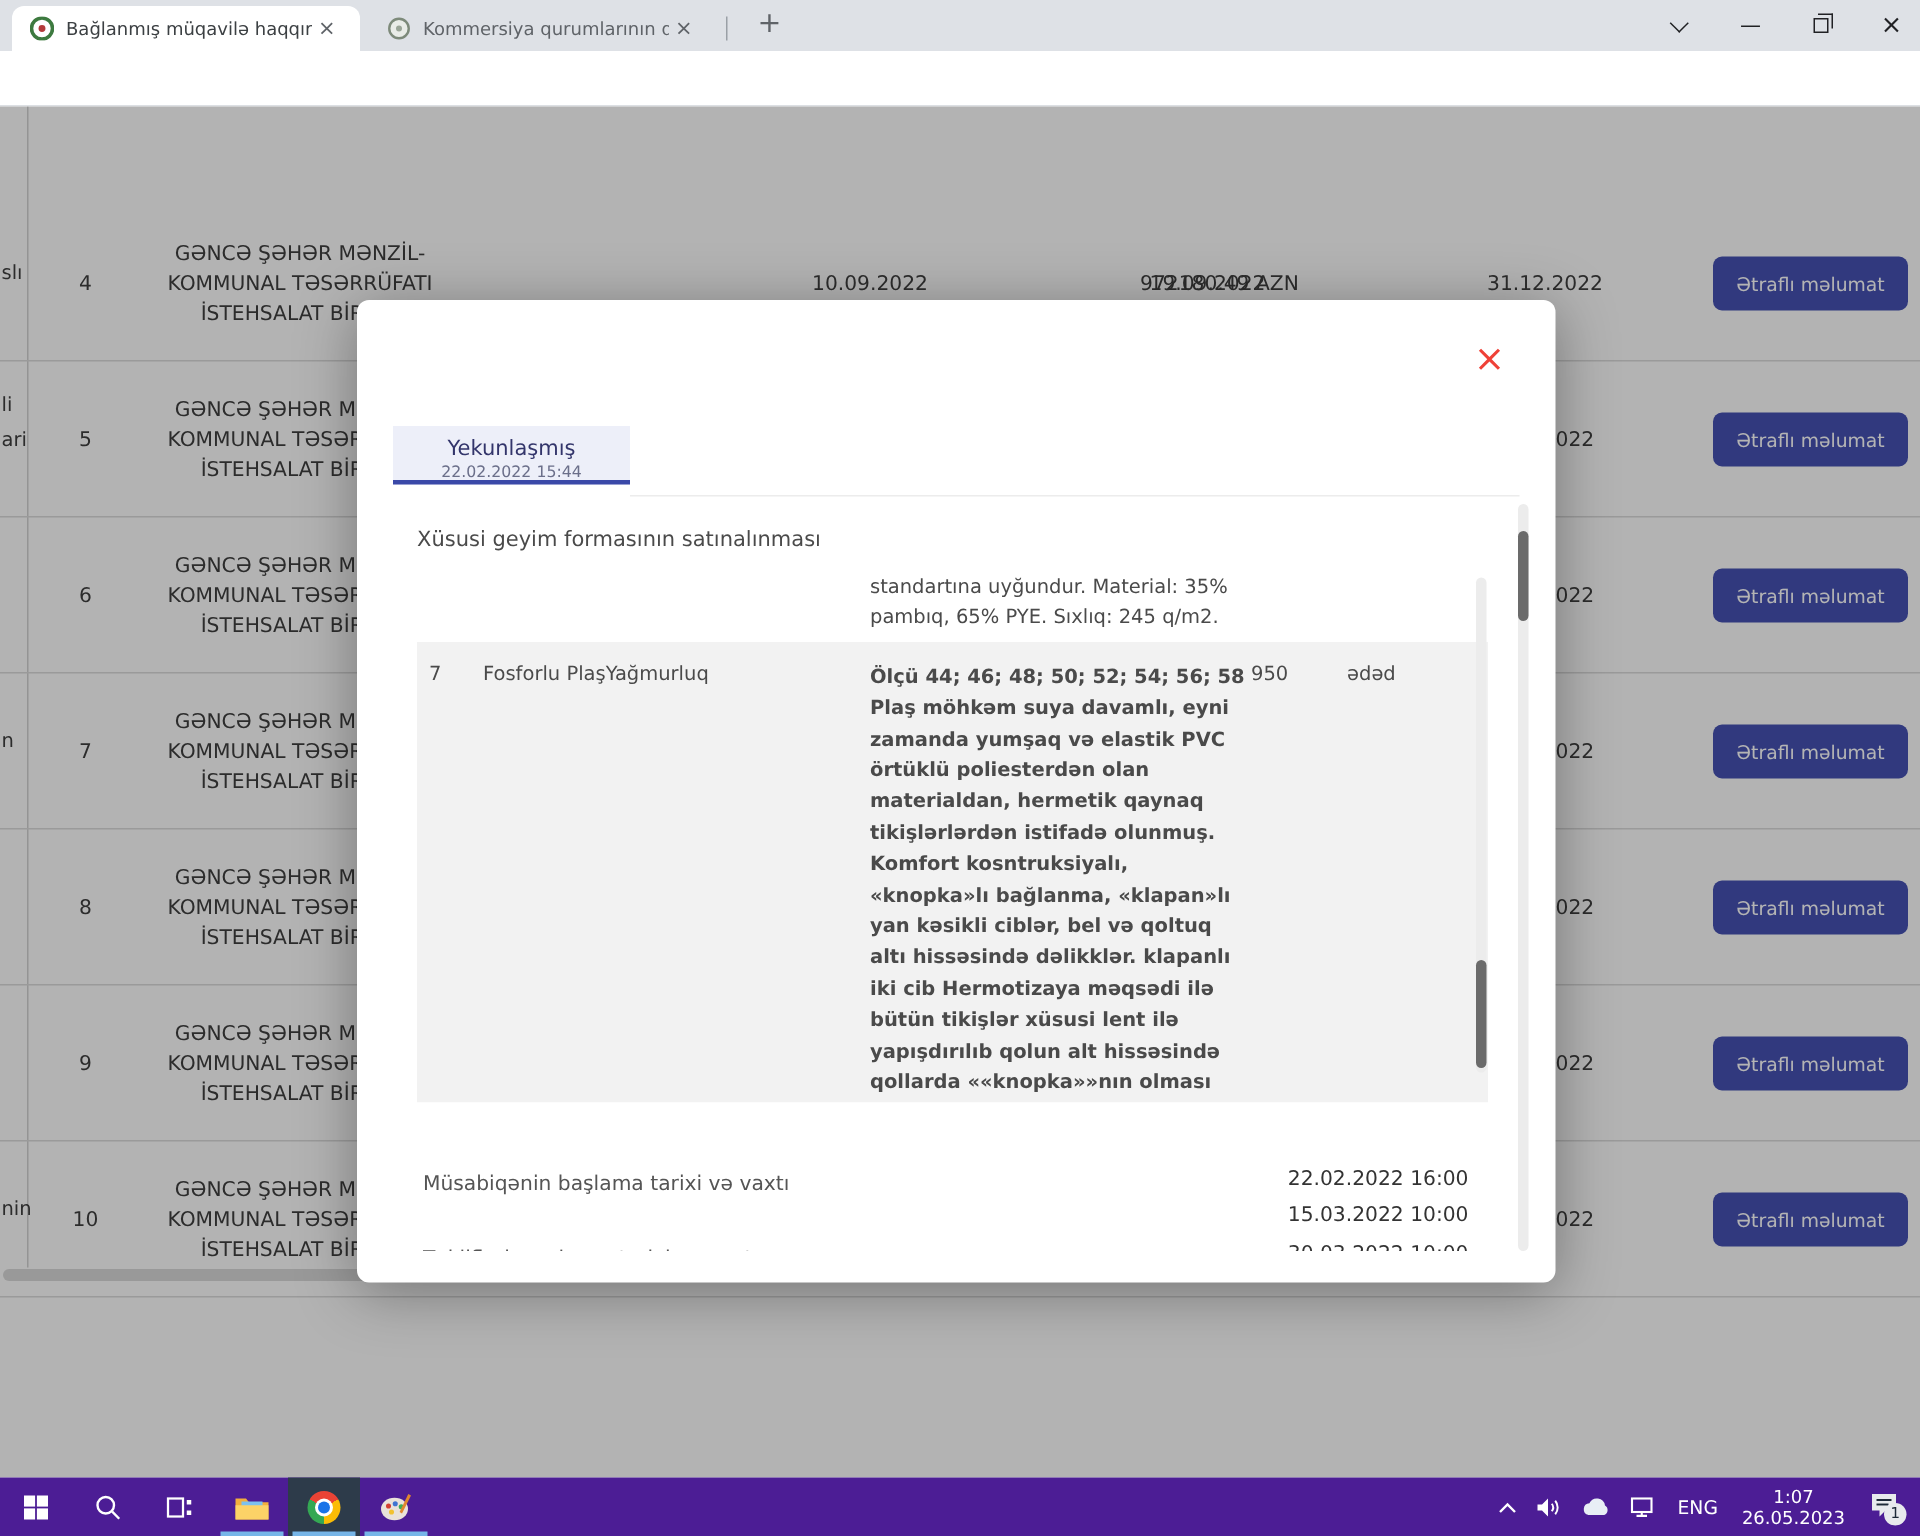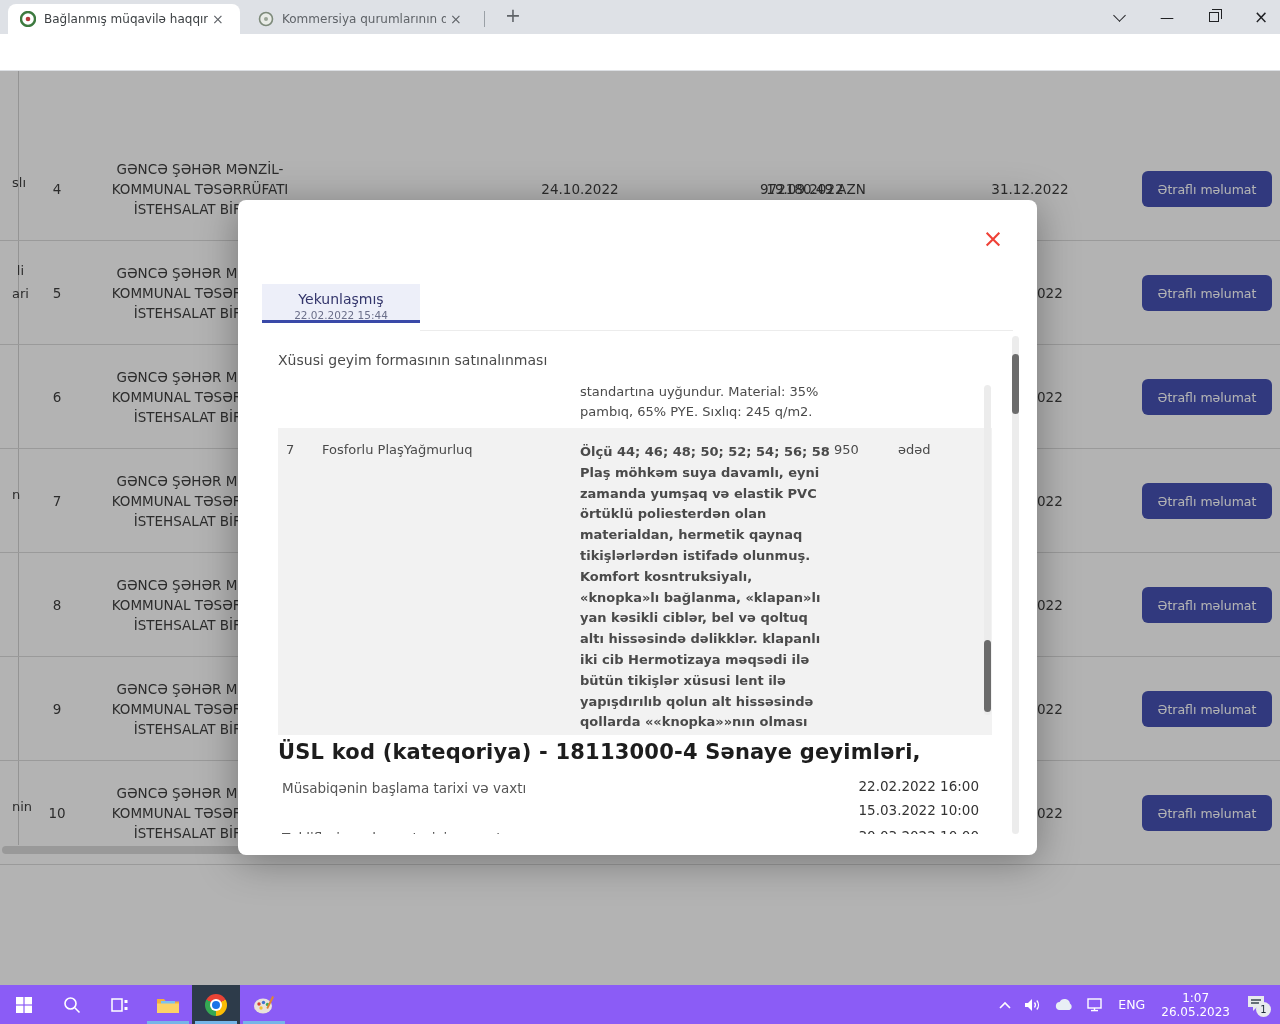--- a/index.html
+++ b/index.html
@@ -45,21 +45,21 @@
   .avatar { position:absolute; left:1214px; top:39px; width:27px; height:27px; border-radius:50%; background:#dadce0; overflow:hidden; }
   .avatar .head { position:absolute; left:9px; top:5px; width:9px; height:9px; border-radius:50%; background:#5f6368; }
   .avatar .body { position:absolute; left:5px; top:16px; width:17px; height:12px; border-radius:8px 8px 0 0; background:#5f6368; }
   .kebab-ic { position:absolute; left:1255px; top:41px; font-size:15px; color:#54575b; }
 
   
   #page { position:absolute; left:0; top:71px; width:1280px; height:914px; background:#fdfdfd; }
   .vline { position:absolute; left:18px; top:0; width:1px; height:774px; background:#cfcfcf; }
   .trow { position:absolute; left:0; width:1280px; height:104px; border-bottom:1px solid #d8d8d8; color:#303030; }
   .trow:last-of-type { border-bottom:2px solid #a9a9a9; }
-  .frag { position:absolute; left:12px; top:34px; font-size:13px; white-space:pre-line; line-height:23px;text-align:center; }
+  .frag { position:absolute; left:1px; top:34px; font-size:13px; white-space:pre-line; line-height:23px; }
   .rnum { position:absolute; left:22px; top:44px; width:70px; text-align:center; font-size:13.5px; }
   .org { position:absolute; left:104px; top:22px; width:192px; text-align:center; font-size:13.5px; line-height:20px; }
   .amount { position:absolute; left:760px; top:44px; font-size:13.5px; }
   .d1 { position:absolute; left:520px; top:44px; width:120px; text-align:center; font-size:13.5px; }
   .d2 { position:absolute; left:745px; top:44px; width:120px; text-align:center; font-size:13.5px; }
   .d3 { position:absolute; left:970px; top:44px; width:120px; text-align:center; font-size:13.5px; }
   .dfrag { position:absolute; left:1037px; top:44px; font-size:13.5px;text-align:center; }
   .detail-btn { position:absolute; left:1142px; top:34px; width:130px; height:36px; border:none; border-radius:6px; background:#3744ad; color:#fff; font-size:12.5px; font-family:inherit; }
   .hscroll { position:absolute; left:2px; top:775px; width:572px; height:8px; border-radius:4px; background:#d6d6d6; }
   #overlay { position:absolute; left:0; top:71px; width:1280px; height:914px; background:rgba(38,38,38,0.345); z-index:5; }
@@ -87,21 +87,21 @@
   .sb-inner .sb-thumb { top:255px; height:72px; }
   .sb-outer { left:774px; top:136px; height:498px; }
   .sb-outer .sb-thumb { top:18px; height:60px; }
   .m-code { position:absolute; left:40px; top:540px; font-size:21px; color:#1d1d1d; font-weight:600; letter-spacing:0.2px; }
   .m-meta { position:absolute; left:44px; top:578px; width:697px; height:56px; overflow:hidden; }
   .m-meta .mrow { position:absolute; left:0; width:697px; }
   .m-meta .mlabel { font-size:13.5px; color:#555; }
   .m-meta .mvalue { position:absolute; right:0; top:0; font-size:13.5px; color:#333; }
 
   
-  #taskbar { position:absolute; left:0; top:985px; width:1280px; height:39px; background:#8b5cf6; z-index:20;padding-left:48px; }
+  #taskbar { position:absolute; left:0; top:985px; width:1280px; height:39px; background:#4c1d95; z-index:20;padding-left:48px; }
   .slot { position:absolute; top:0; width:48px; height:39px; display:flex; align-items:center; justify-content:center; }
   .slot.active-app { background:#2d3b4a; }
   .underline { position:absolute; bottom:0; left:3px; width:42px; height:3px; background:#76b5e8; }
   .chrome-logo { width:22px; height:22px; border-radius:50%; background:conic-gradient(from 60deg,#fbbc05 0 120deg,#34a853 0 240deg,#ea4335 0 360deg); position:relative; }
   .chrome-logo:before { content:""; position:absolute; left:5px; top:5px; width:12px; height:12px; border-radius:50%; background:#fff; }
   .chrome-logo:after { content:""; position:absolute; left:7px; top:7px; width:8px; height:8px; border-radius:50%; background:#1a73e8; }
   .tray { position:absolute; top:0; height:39px; display:flex; align-items:center; }
   .tray-ic { margin:0 6px; }
   .eng { color:#fff; font-size:12.5px; margin:0 8px; }
   .clock { color:#fff; font-size:12px; text-align:center; line-height:14px; margin:0 8px; }
@@ -163,21 +163,21 @@
   </div>
 
   <div id="page">
     <div class="vline"></div>
 
     <div class="trow" style="top:66px">
       <span class="frag">slı</span>
       <span class="rnum">4</span>
       <div class="org">GƏNCƏ ŞƏHƏR MƏNZİL-KOMMUNAL TƏSƏRRÜFATI İSTEHSALAT BİRLİYİ</div>
       <span class="amount">972180.49 AZN</span>
-      <span class="d1">24.10.2022</span>
+      <span class="d1">10.09.2022</span>
       <span class="d2">19.09.2022</span>
       <span class="d3">31.12.2022</span>
       <button class="detail-btn">Ətraflı məlumat</button>
     </div>
 
     <div class="trow" style="top:170px">
       <span class="frag" style="top:18px">li
 ari</span>
       <span class="rnum">5</span>
       <div class="org">GƏNCƏ ŞƏHƏR MƏNZİL-KOMMUNAL TƏSƏRRÜFATI İSTEHSALAT BİRLİYİ</div>
@@ -247,21 +247,20 @@
         <span class="gi-unit">ədəd</span>
       </div>
     </div>
     <div class="sb sb-inner">
         <div class="sb-thumb"></div>
       </div>
     <div class="sb sb-outer">
         <div class="sb-thumb"></div>
       </div>
 
-    <div class="m-code">ÜSL kod (kateqoriya) - 18113000-4 Sənaye geyimləri,</div>
     <div class="m-meta">
       <div class="mrow" style="top:0">
         <span class="mlabel">Müsabiqənin başlama tarixi və vaxtı</span>
         <span class="mvalue">22.02.2022 16:00</span>
       </div>
       <div class="mrow" style="top:24px">
         <span class="mvalue">15.03.2022 10:00</span>
       </div>
       <div class="mrow" style="top:50px">
         <span class="mlabel">Təkliflərin açılması tarixi və vaxtı</span>

